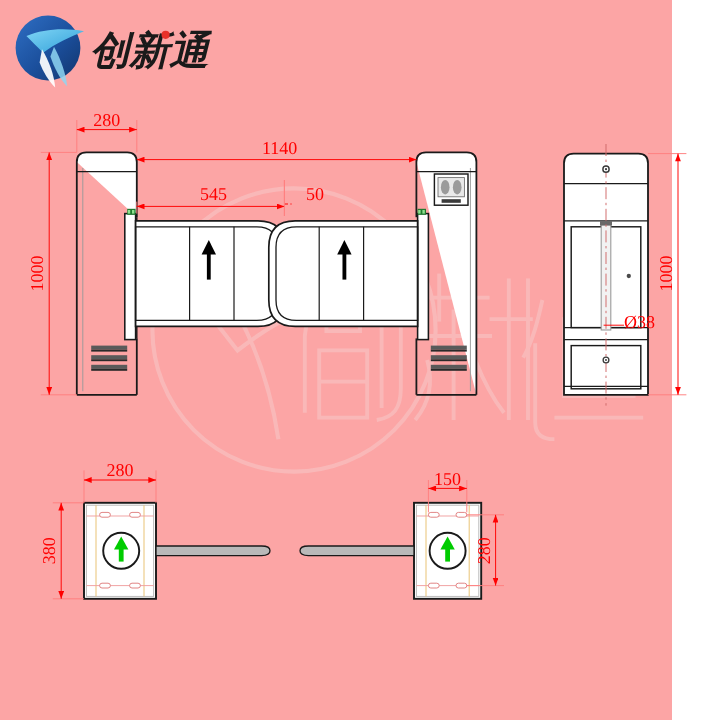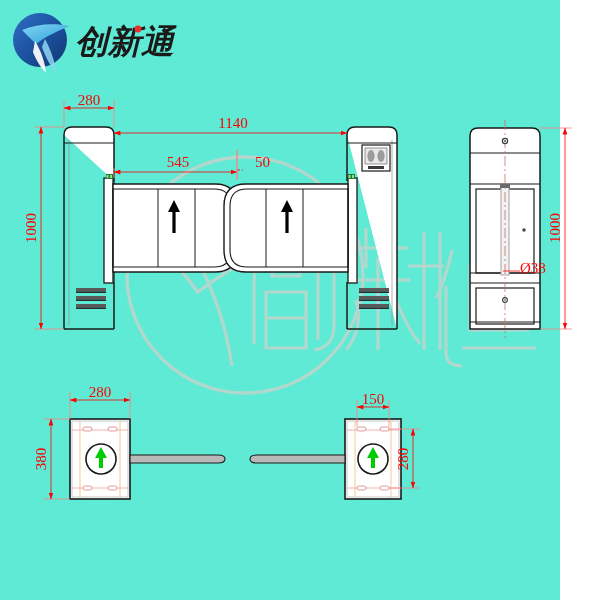--- a/index.html
+++ b/index.html
@@ -1,18 +1,18 @@
 <!DOCTYPE html>
 <html><head>
 <meta charset="utf-8">
 <style>
   html,body{margin:0;padding:0;background:#ffffff;}
   body{width:600px;height:600px;overflow:hidden;
        font-family:"Liberation Serif",serif;}
-  #stage{position:relative;width:560px;height:600px;background:#5eead4;}
+  #stage{position:relative;width:560px;height:600px;background:#fca5a5;}
   svg{display:block;}
   .dimtxt{fill:#ff0000;font-family:"Liberation Serif",serif;font-size:15px;}
   .logotxt{font-family:"DejaVu Sans",sans-serif;}
 </style>
 </head>
 <body>
 
 <div id="stage">
 <svg width="600" height="600" viewBox="0 0 600 600" xmlns="http://www.w3.org/2000/svg">
 

